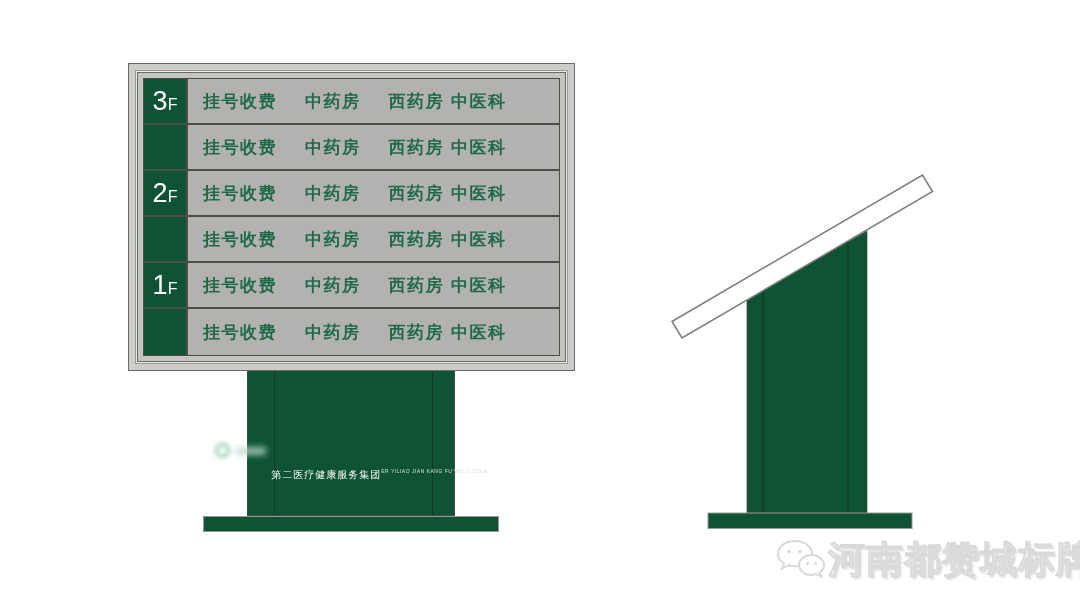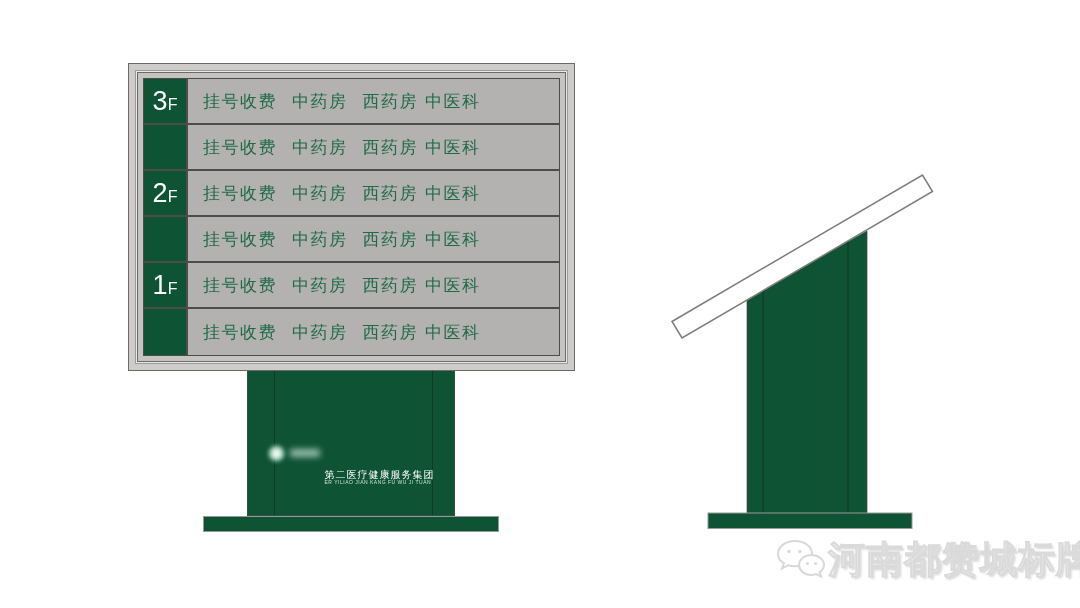--- a/index.html
+++ b/index.html
@@ -28,24 +28,24 @@
   .row{display:flex;border-bottom:2px solid var(--separator);min-height:0;}
   .row:last-child{border-bottom:none;}
   .floor-cell{
     flex:0 0 42px;background:var(--green);border-right:2px solid var(--separator);
     color:#fff;display:flex;align-items:center;justify-content:center;
   }
   .fnum{font-size:27px;line-height:1;}
   .fsuf{font-size:16px;line-height:1;margin-top:7px;}
   .row-items{
     display:flex;align-items:center;padding-left:15px;
-    color:var(--text-green);font-weight:normal;font-size:17px;letter-spacing:1.5px;
+    color:var(--text-green);font-weight:bold;font-size:17px;letter-spacing:1.5px;
     white-space:nowrap;
   }
-  .item+.item{margin-left:15px;}
+  .item+.item{margin-left:28px;}
   .item:last-child{margin-left:7px;}
   
   .pedestal{
     position:absolute;left:247px;top:360px;width:208px;height:156px;
     box-sizing:border-box;background:var(--green);
     border:1px solid rgba(80,80,78,.55);z-index:1;
   }
   .seam{position:absolute;top:0;bottom:0;width:1px;background:rgba(25,25,25,.45);}
   .seam-l{left:26px;}
   .seam-r{left:184px;}
@@ -56,21 +56,21 @@
   }
   .logo-circle{
     width:17px;height:17px;border-radius:50%;flex:0 0 17px;
     background:radial-gradient(circle,#ffffff 15%,#9ed4b4 55%,rgba(14,83,52,0) 75%);
     filter:blur(2.2px);
   }
   .logo-blur{
     width:30px;height:8px;border-radius:2px;flex:0 0 30px;
     background:#bcd8ca;filter:blur(3px);opacity:.8;
   }
-  .logo-text{display:flex;flex-direction:column;line-height:1.1;margin-top:48px;}
+  .logo-text{display:flex;flex-direction:row;line-height:1.1;margin-top:48px;}
   .logo-cn{color:#ffffff;font-size:10px;letter-spacing:1px;font-family:"DejaVu Serif",serif;white-space:nowrap;}
   .logo-py{color:#cfe2d8;font-size:5px;letter-spacing:.5px;white-space:nowrap;}
   .base-front{
     position:absolute;left:203px;top:516px;width:296px;height:16px;
     box-sizing:border-box;background:var(--green);border:1px solid var(--base-outline);z-index:2;
   }
   
   #side-view{position:absolute;left:0;top:0;pointer-events:none;}
   
   .watermark{

